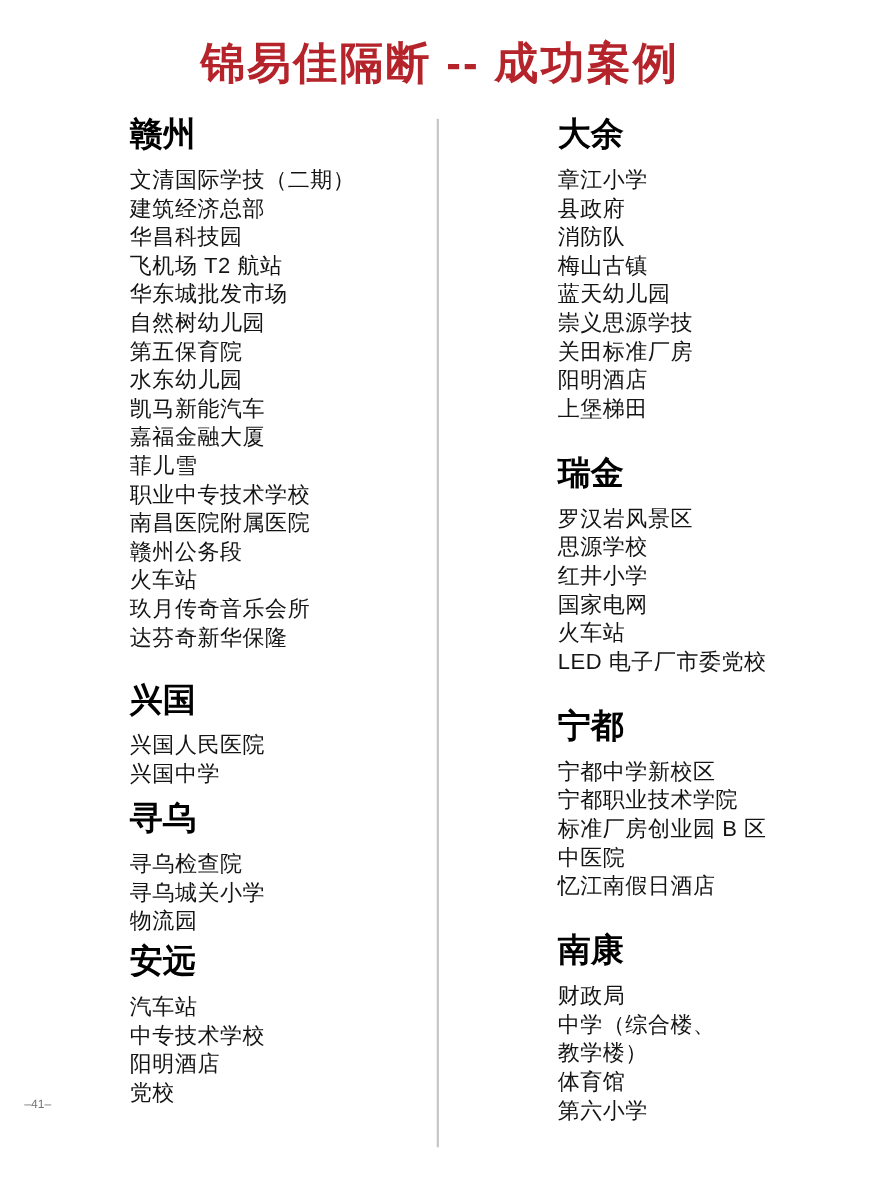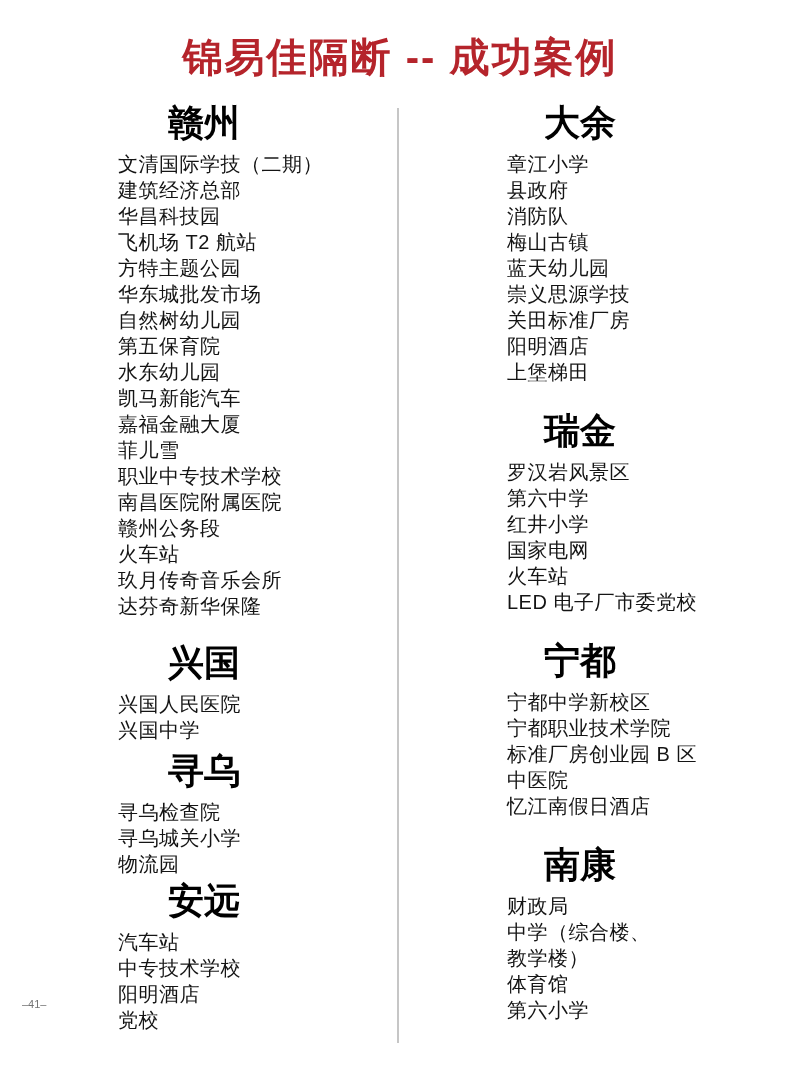--- a/index.html
+++ b/index.html
@@ -34,24 +34,24 @@
     height: 935px;
     background: #c6c6c6;
   }
   .column {
     position: absolute;
     top: 103px;
   }
   .col-left  { left: 118px; width: 278px; }
   .col-right { left: 507px; width: 288px; }
   .section-heading {
-    font-size: 36px;
+    font-size: 30px;
     font-weight: bold;
     line-height: 40px;
-    text-align: center;
+    text-align: left;
     color: #000000;
     white-space: nowrap;
   }
   .col-left  .section-heading { width: 172px; }
   .col-right .section-heading { width: 146px; }
   .case-list { margin-top: 8px; }
   .case-item {
     font-size: 20px;
     line-height: 26px;
     color: #141414;
@@ -78,21 +78,20 @@
   <div class="page-title" style="color: rgb(181, 36, 43);">锦易佳隔断 -- 成功案例</div>
   <div class="column-divider"></div>
   <div class="column col-left">
       <div class="section">
         <div class="section-heading">赣州</div>
         <div class="case-list">
           <div class="case-item">文清国际学技（二期）</div>
           <div class="case-item">建筑经济总部</div>
           <div class="case-item">华昌科技园</div>
           <div class="case-item">飞机场 T2 航站</div>
-          <div class="case-item">方特主题公园</div>
           <div class="case-item">华东城批发市场</div>
           <div class="case-item">自然树幼儿园</div>
           <div class="case-item">第五保育院</div>
           <div class="case-item">水东幼儿园</div>
           <div class="case-item">凯马新能汽车</div>
           <div class="case-item">嘉福金融大厦</div>
           <div class="case-item">菲儿雪</div>
           <div class="case-item">职业中专技术学校</div>
           <div class="case-item">南昌医院附属医院</div>
           <div class="case-item">赣州公务段</div>
@@ -138,21 +137,21 @@
           <div class="case-item">崇义思源学技</div>
           <div class="case-item">关田标准厂房</div>
           <div class="case-item">阳明酒店</div>
           <div class="case-item">上堡梯田</div>
         </div>
       </div>
       <div class="section">
         <div class="section-heading">瑞金</div>
         <div class="case-list">
           <div class="case-item">罗汉岩风景区</div>
-          <div class="case-item">第六中学</div>
+          <div class="case-item">思源学校</div>
           <div class="case-item">红井小学</div>
           <div class="case-item">国家电网</div>
           <div class="case-item">火车站</div>
           <div class="case-item">LED 电子厂市委党校</div>
         </div>
       </div>
       <div class="section">
         <div class="section-heading">宁都</div>
         <div class="case-list">
           <div class="case-item">宁都中学新校区</div>

